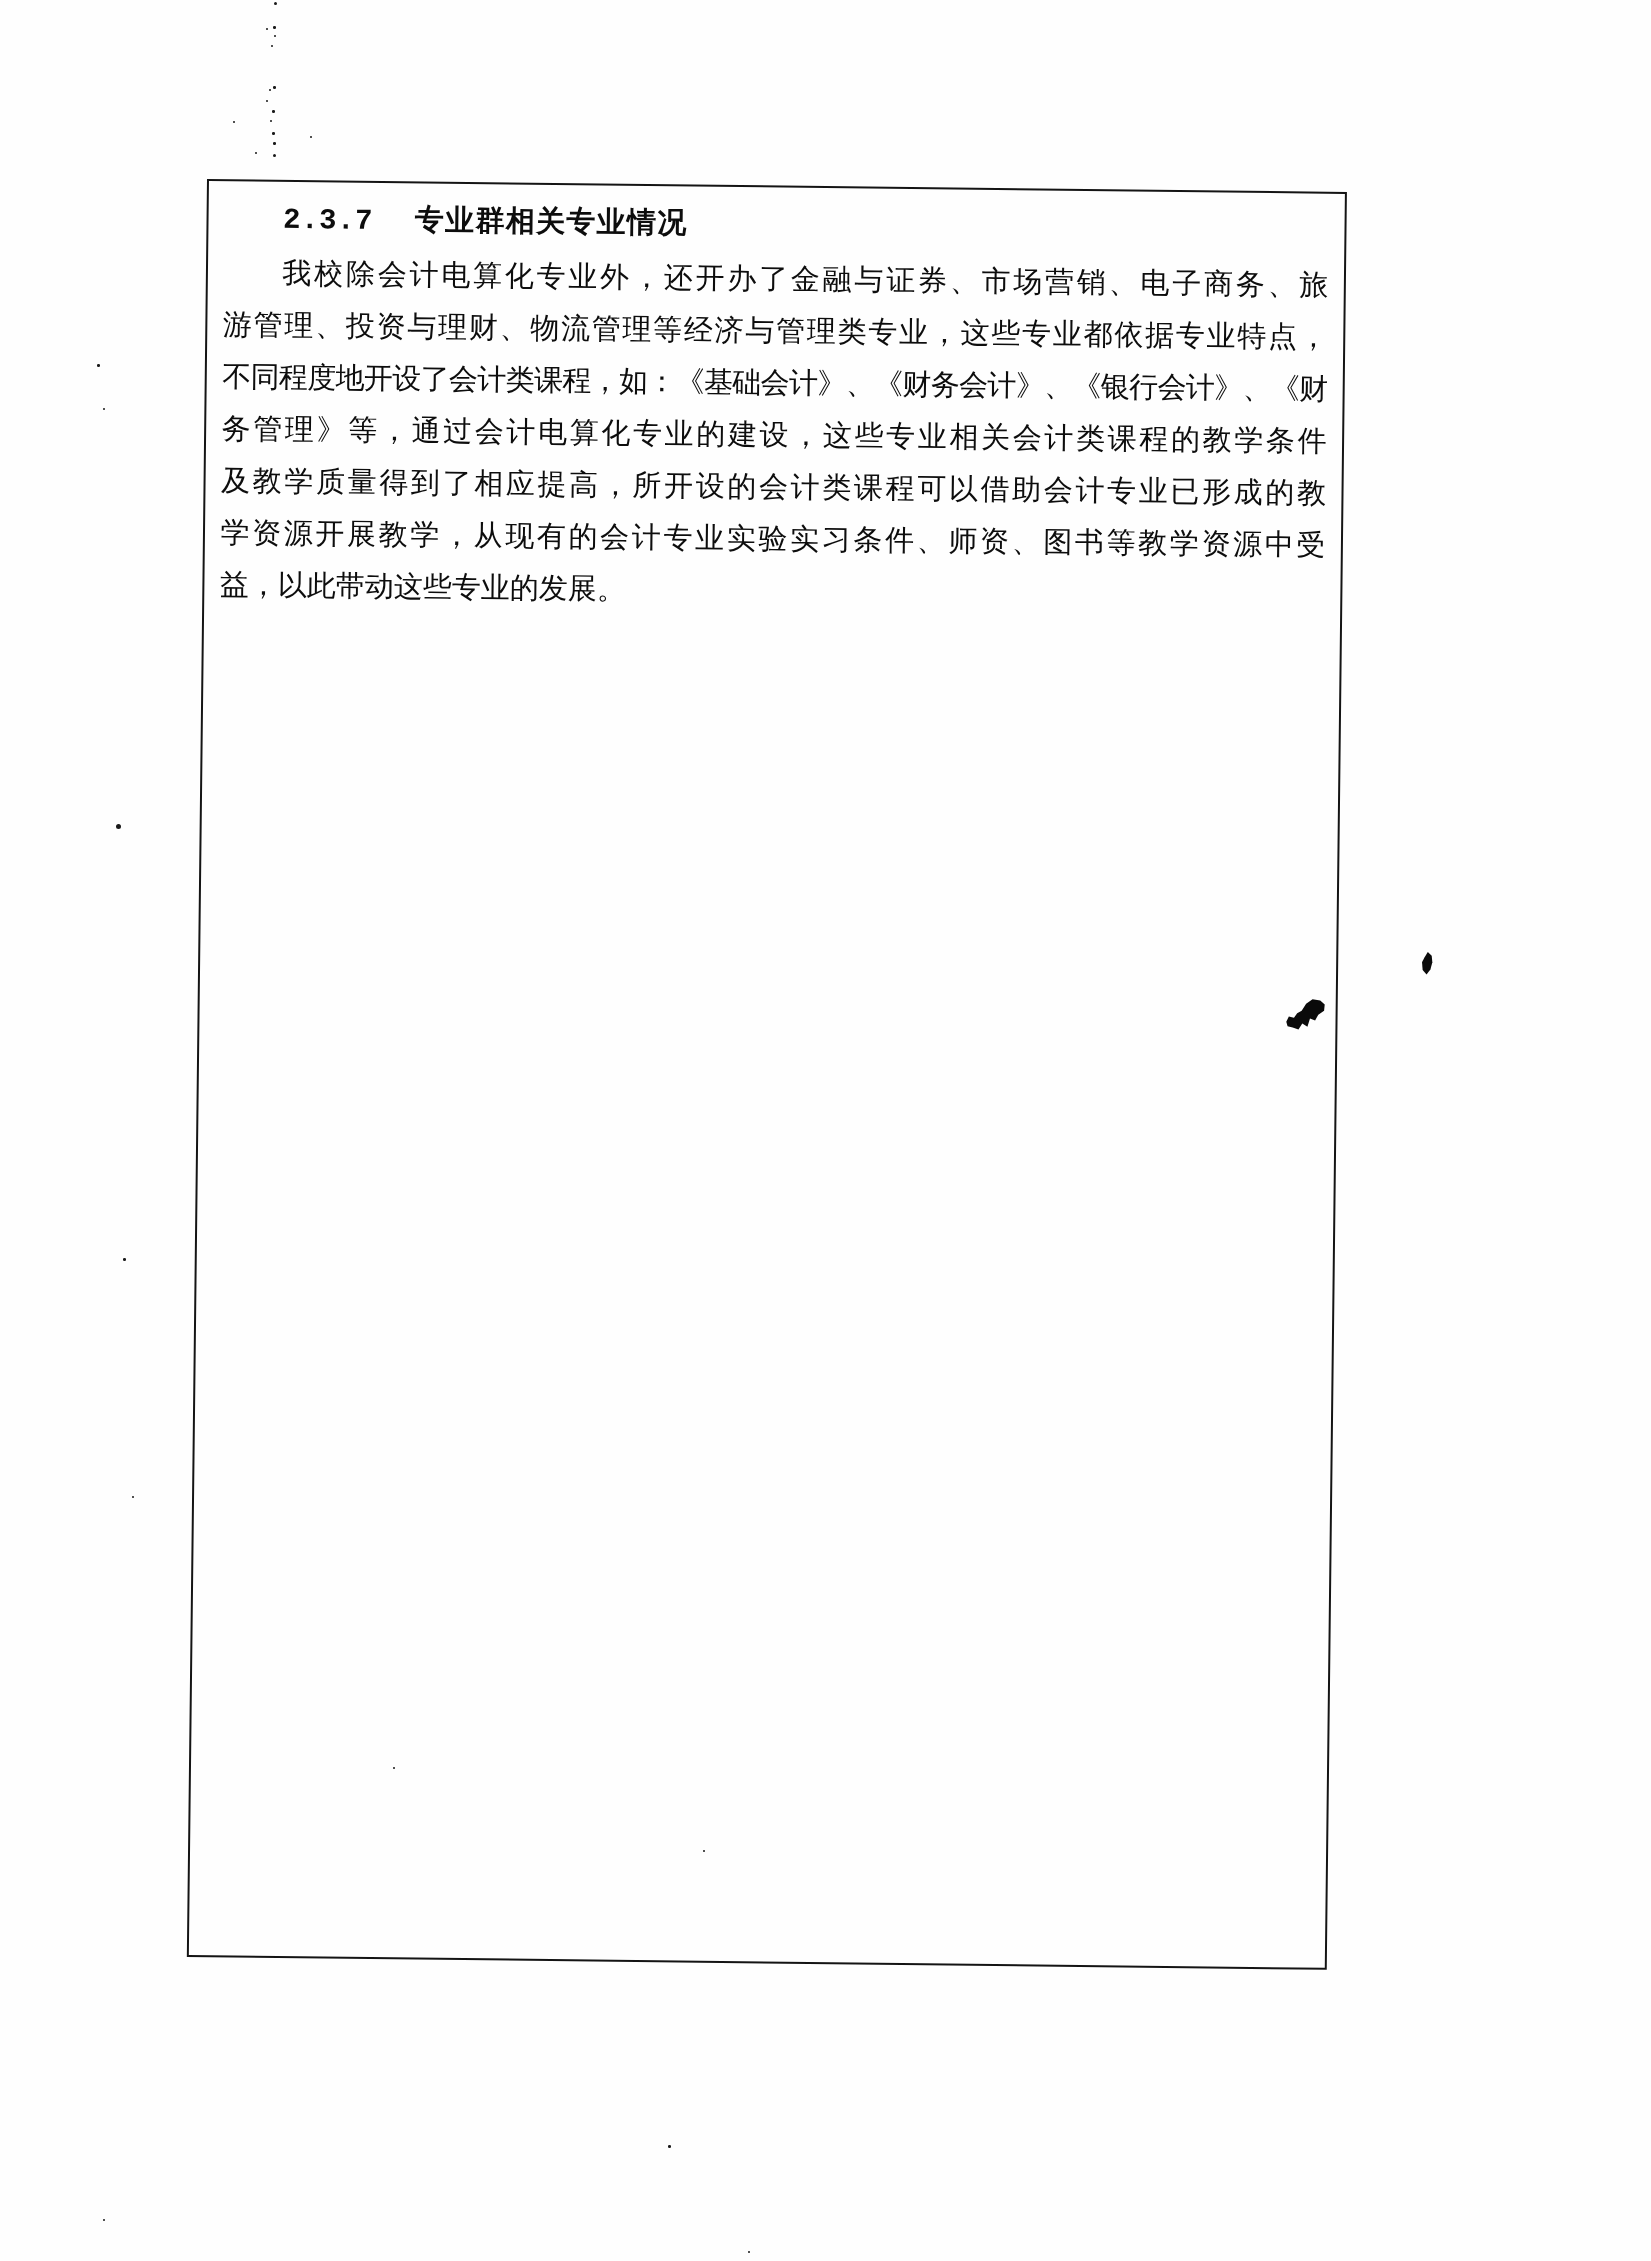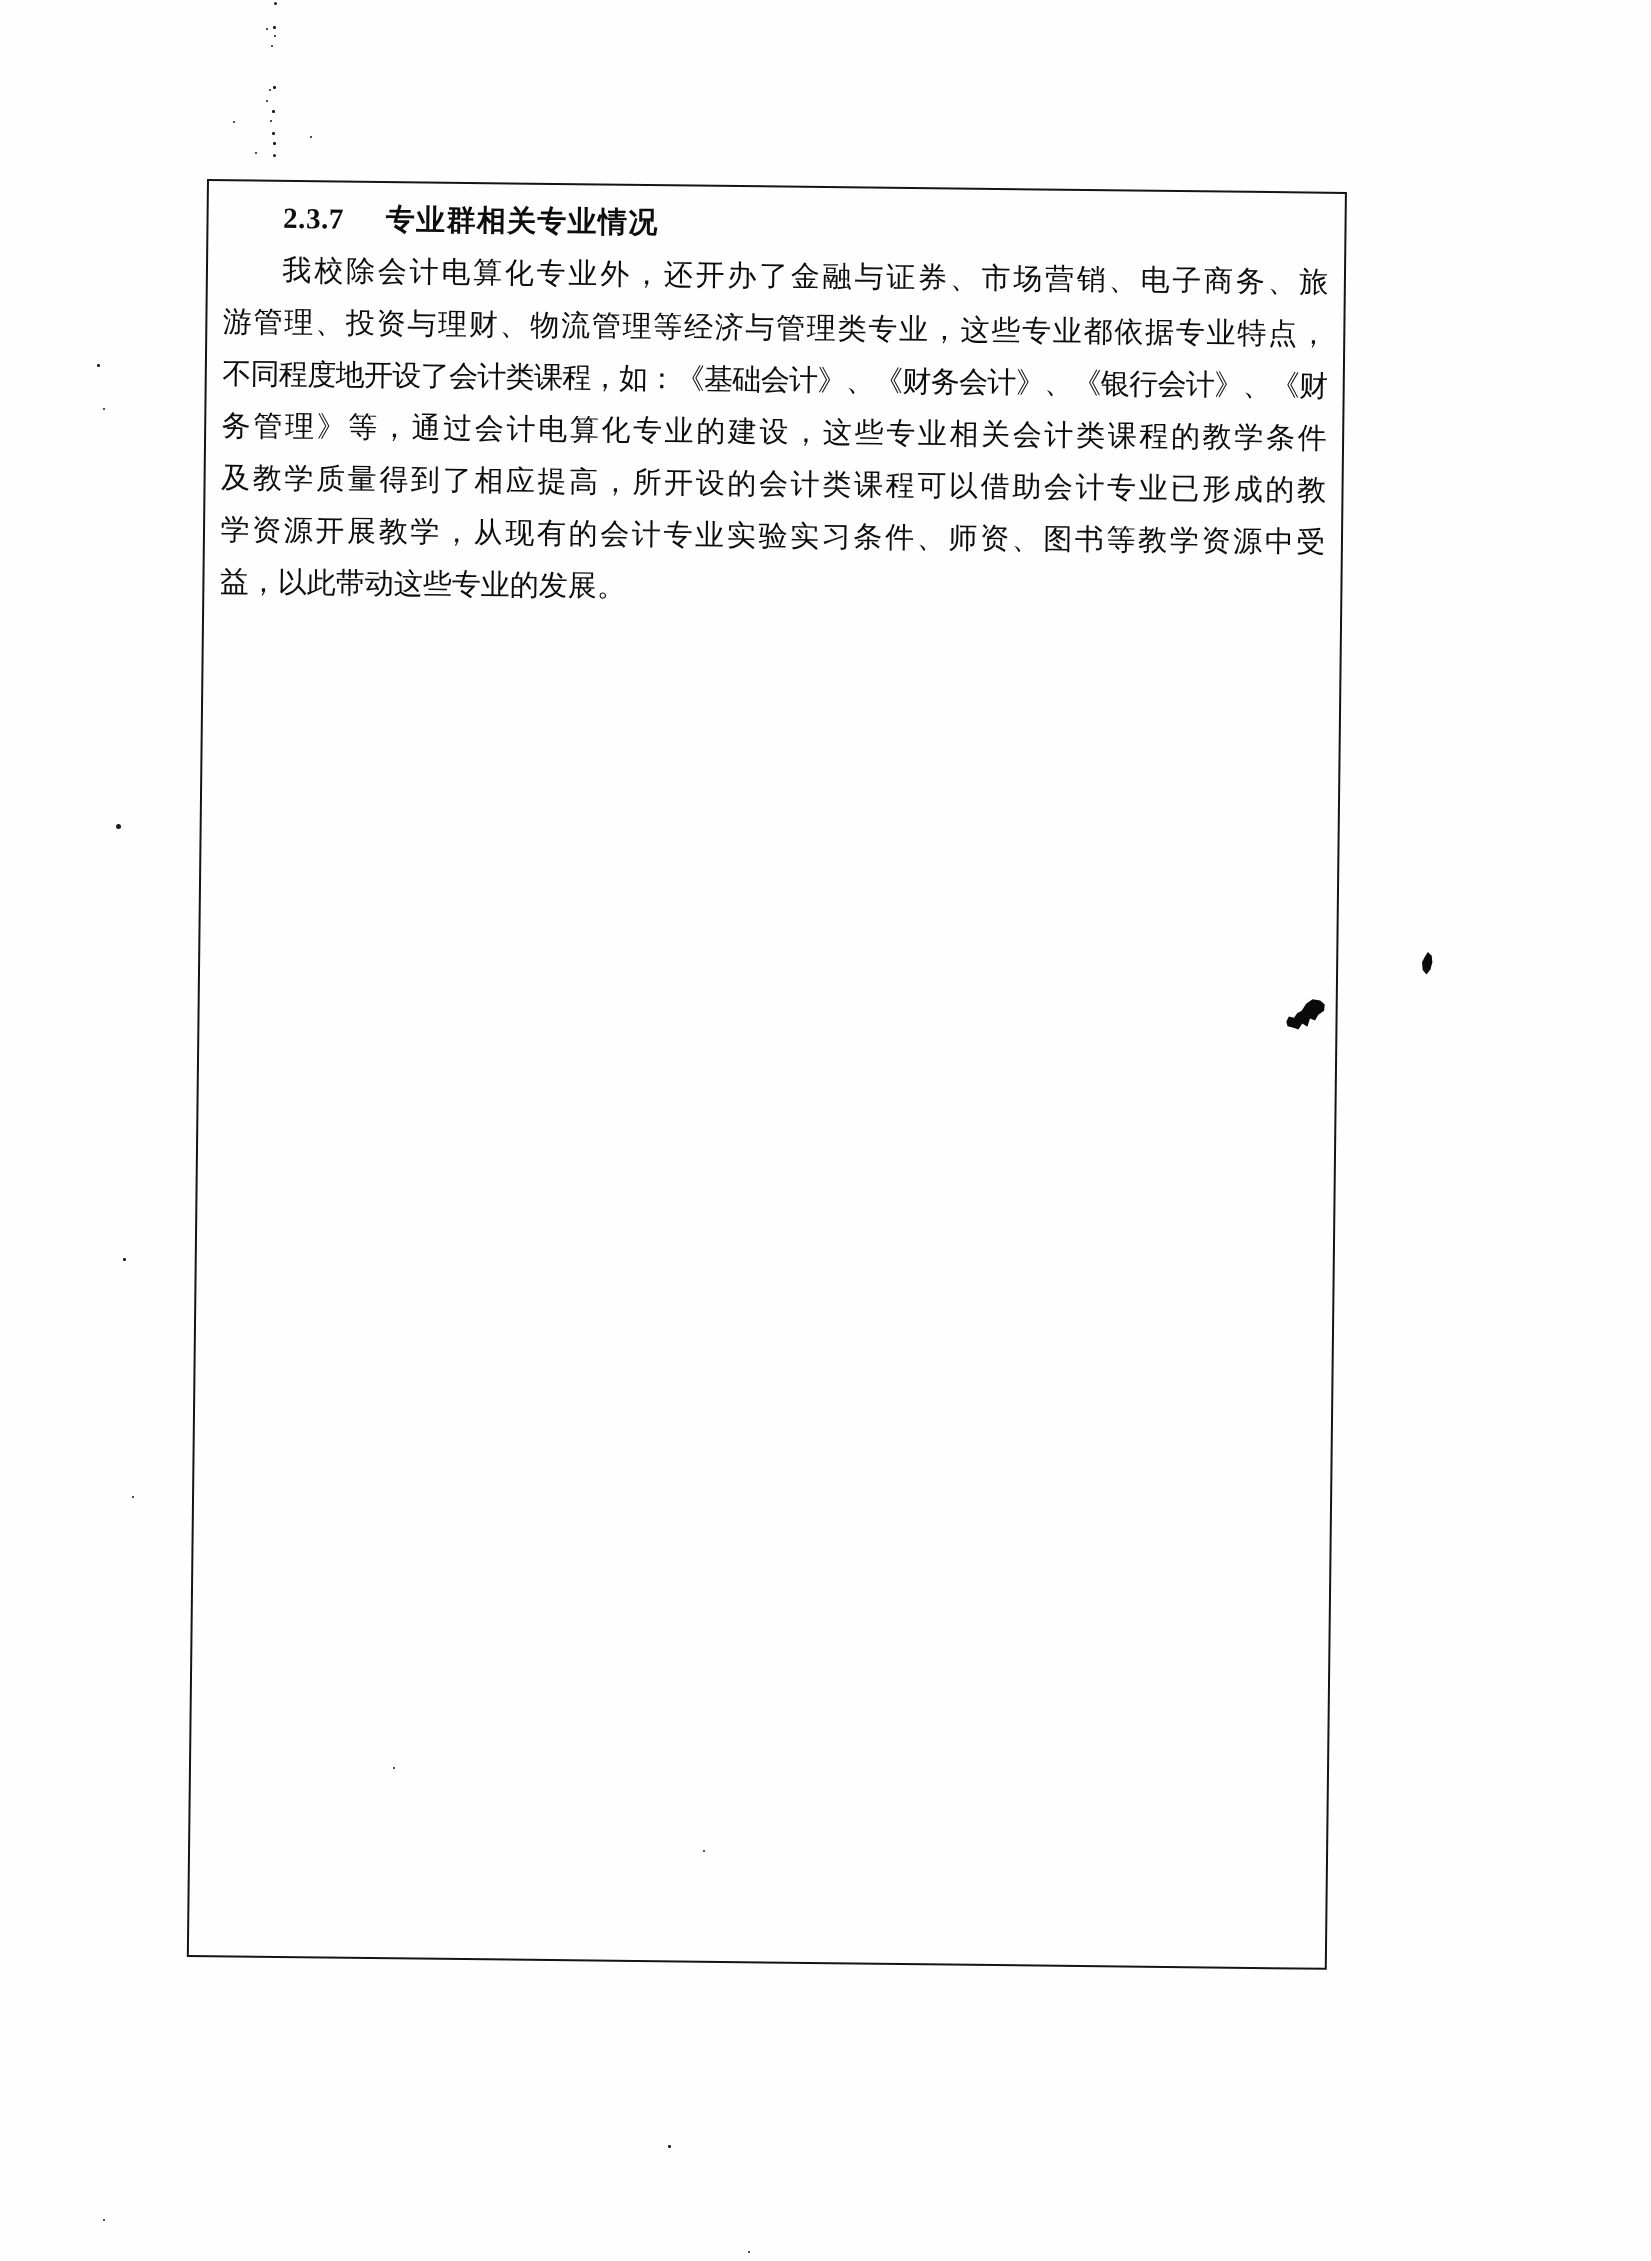--- a/index.html
+++ b/index.html
@@ -36,21 +36,21 @@
     line-height: 52px;
     color: #0d0d0d;
     text-justify: inter-character;
   }
   .heading {
     font-weight: bold;
     padding-left: 59px;
     white-space: nowrap;
     letter-spacing: 0.6px;
   }
-  .heading .num { display: inline-block; }
+  .heading .num { display: inline-block; font-family: Liberation Mono, monospace; }
   .heading .ttl { display: inline-block; margin-left: 34px; letter-spacing: 1.3px; }
   .line {
     text-align: justify;
     text-align-last: justify;
   }
   .line.indent { text-indent: 59px; }
   .line.tight { letter-spacing: -1px; }
   .line.last {
     text-align: left;
     text-align-last: left;

